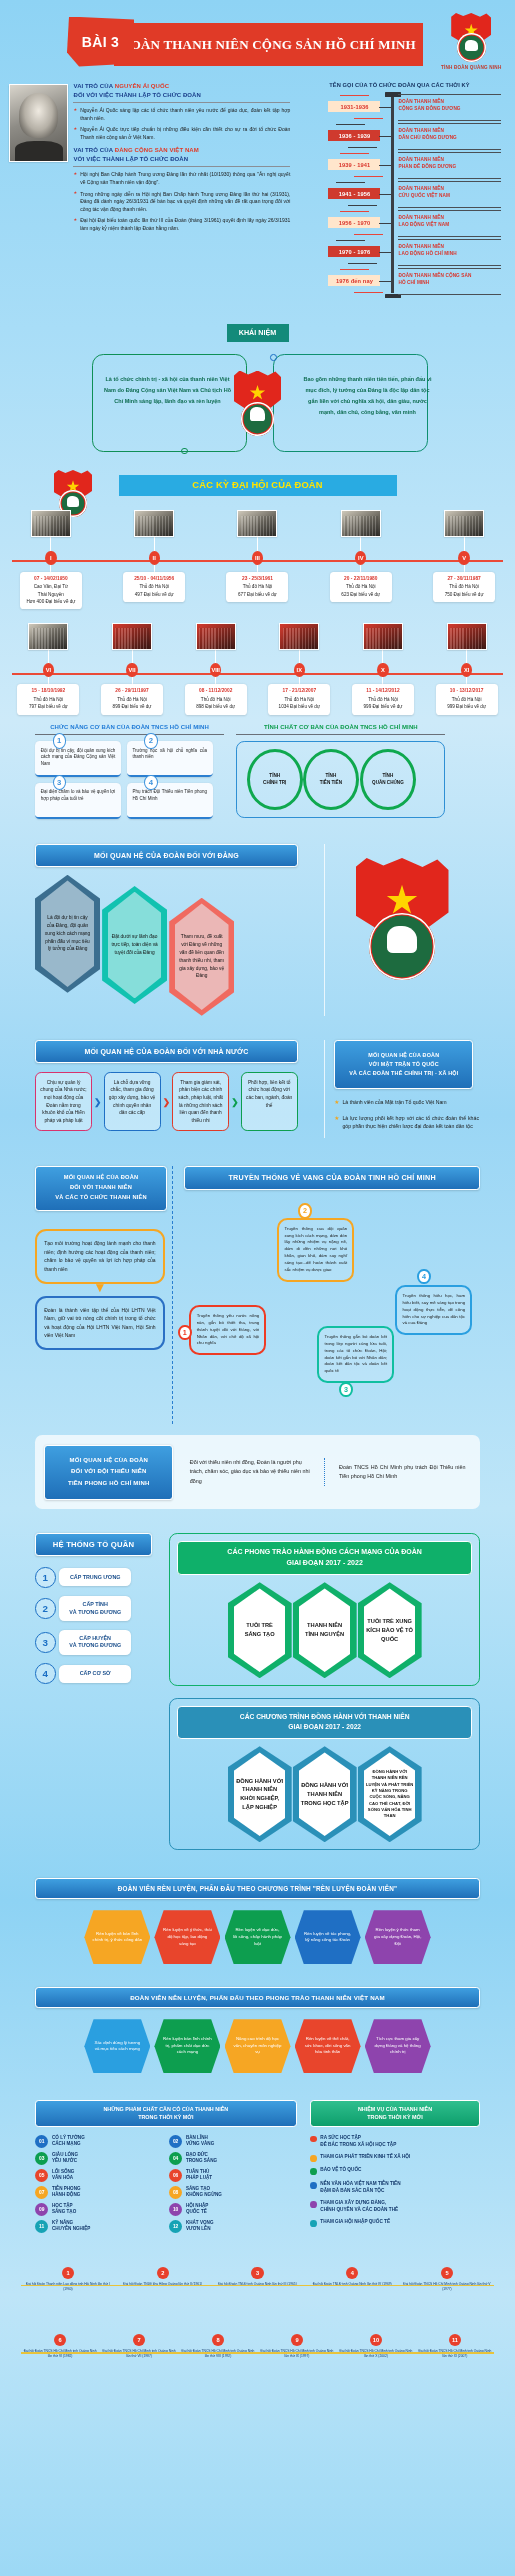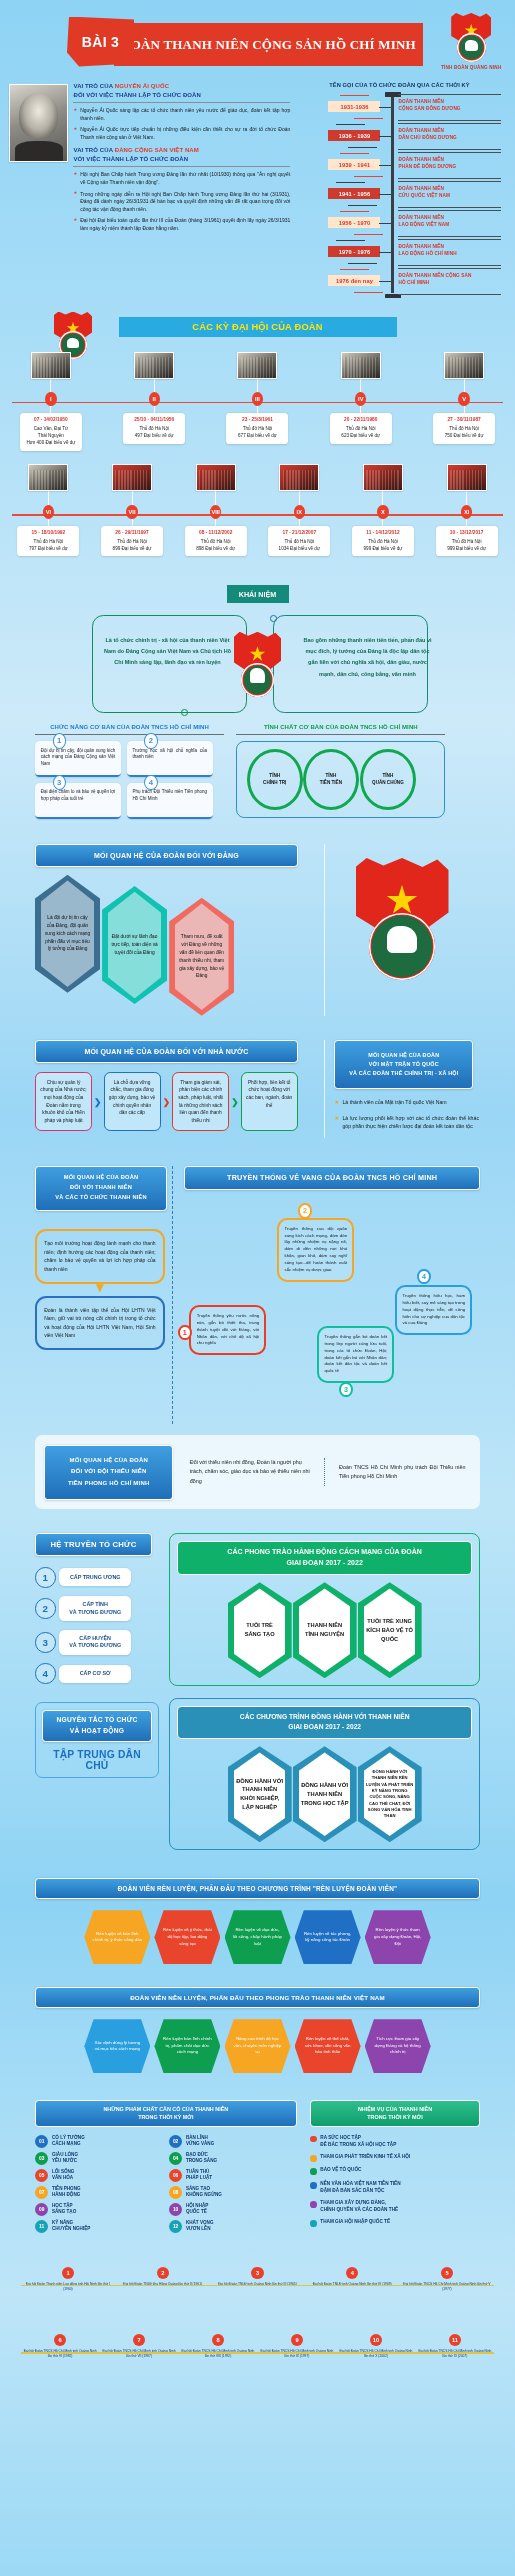--- a/index.html
+++ b/index.html
@@ -420,20 +420,39 @@
             <div class="tl-dash" style="left: 58px; bottom: 2.1px; background: rgb(232, 69, 58);"></div>
             <div class="tl-conn" style="top: 50%;"></div>
             <div class="tl-ln" style="top: 2.1px;"></div>
             <div class="tl-name" style="top: 7.2px;">ĐOÀN THANH NIÊN CỘNG SẢN<br>HỒ CHÍ MINH</div>
             <div class="tl-ln" style="bottom: 1px;"></div>
           </div>
         </div>
     </div>
   </div>
 
+  <div style="margin-top:29px;">
+    <div class="kn-title">
+      <span>KHÁI NIỆM</span>
+    </div>
+    <div class="kn-wrap">
+      <div class="kn-box left"></div>
+      <div class="kn-box right"></div>
+      <div class="kn-dot" style="left:181px;top:106px;border-color:#0f8f55;"></div>
+      <div class="kn-dot" style="left:270px;top:12.4px;"></div>
+      <div class="kn-text left">Là tổ chức chính trị - xã hội của thanh niên Việt Nam do Đảng Cộng sản Việt Nam và Chủ tịch Hồ Chí Minh sáng lập, lãnh đạo và rèn luyện</div>
+      <div class="kn-text right">Bao gồm những thanh niên tiên tiến, phấn đấu vì mục đích, lý tưởng của Đảng là độc lập dân tộc gắn liền với chủ nghĩa xã hội, dân giàu, nước mạnh, dân chủ, công bằng, văn minh</div>
+      <div class="kn-emblem">
+        <div class="emblem" style="width:47px;height:65px;">
+          <div class="flag"></div><div class="star"></div><div class="ring"></div><div class="hand"></div>
+        </div>
+      </div>
+    </div>
+  </div>
+
   <div style="margin-top:21.6px;">
     <div style="position:relative;">
       <div class="emblem" style="position:absolute;left:54px;top:-5.2px;width:38px;height:47px;">
         <div class="flag"></div>
           <div class="star"></div>
           <div class="ring"></div>
           <div class="hand"></div>
       </div>
       <div class="banner-blue">
         <span>CÁC KỲ ĐẠI HỘI CỦA ĐOÀN</span>
@@ -568,39 +587,20 @@
             <div class="cong-card">
               <div class="cong-date">10 - 13/12/2017</div>
               <div class="cong-line">Thủ đô Hà Nội</div>
               <div class="cong-line">999 Đại biểu về dự</div>
             </div>
           </div>
         </div>
     </div>
   </div>
 
-  <div style="margin-top:29px;">
-    <div class="kn-title">
-      <span>KHÁI NIỆM</span>
-    </div>
-    <div class="kn-wrap">
-      <div class="kn-box left"></div>
-      <div class="kn-box right"></div>
-      <div class="kn-dot" style="left:181px;top:106px;border-color:#0f8f55;"></div>
-      <div class="kn-dot" style="left:270px;top:12.4px;"></div>
-      <div class="kn-text left">Là tổ chức chính trị - xã hội của thanh niên Việt Nam do Đảng Cộng sản Việt Nam và Chủ tịch Hồ Chí Minh sáng lập, lãnh đạo và rèn luyện</div>
-      <div class="kn-text right">Bao gồm những thanh niên tiên tiến, phấn đấu vì mục đích, lý tưởng của Đảng là độc lập dân tộc gắn liền với chủ nghĩa xã hội, dân giàu, nước mạnh, dân chủ, công bằng, văn minh</div>
-      <div class="kn-emblem">
-        <div class="emblem" style="width:47px;height:65px;">
-          <div class="flag"></div><div class="star"></div><div class="ring"></div><div class="hand"></div>
-        </div>
-      </div>
-    </div>
-  </div>
-
   <div style="display:flex;gap:12.4px;padding:0 35px;margin-top:9.3px;">
     <div style="width:189px;">
       <div class="fn-head">CHỨC NĂNG CƠ BẢN CỦA ĐOÀN TNCS HỒ CHÍ MINH</div>
       <div class="fn-rule" style="width:100%;"></div>
       <div class="fn-grid" id="fn-grid">
           <div class="fn-card">
             <div class="fn-num">1</div>
             <div>Đội dự bị tin cậy, đội quân xung kích cách mạng của Đảng Cộng sản Việt Nam</div>
           </div>
           <div class="fn-card">
@@ -708,21 +708,21 @@
 VÀ CÁC TỔ CHỨC THANH NIÊN</span>
       </div>
       <div style="position:relative;margin-top:18.5px;">
         <div style="border:2.6px solid #f5a623;border-radius:11.3px;padding:8.2px 7.2px;font-size:5px;line-height:1.7;text-align:justify;">Tạo môi trường hoạt động lành mạnh cho thanh niên; định hướng các hoạt động của thanh niên; chăm lo bảo vệ quyền và lợi ích hợp pháp của thanh niên</div>
         <div style="text-align:center;color:#f5a623;font-size:13.4px;line-height:.9;margin-top:-2.1px;">▼</div>
         <div style="border:2.6px solid #2a6fc4;border-radius:11.3px;padding:8.2px 7.2px;margin-top:2.1px;font-size:5px;line-height:1.7;text-align:justify;">Đoàn là thành viên tập thể của Hội LHTN Việt Nam, giữ vai trò nòng cốt chính trị trong tổ chức và hoạt động của Hội LHTN Việt Nam, Hội Sinh viên Việt Nam</div>
       </div>
     </div>
     <div style="flex:1;padding-left:11.3px;">
       <div class="mqh-banner" style="width:100%;height:24px;font-size:7.2px;">
-        <span>TRUYỀN THỐNG VẺ VANG CỦA ĐOÀN TNCS HỒ CHÍ MINH</span>
+        <span>TRUYỀN THỐNG VẺ VANG CỦA ĐOÀN TINH HỒ CHÍ MINH</span>
       </div>
       <div style="position:relative;height:227px;margin-top:7.2px;" id="tt-area">
           <div class="tt-node" style="left: 5.2px; top: 108px;">
             <div class="tt-box" style="border-color:#ee3b24;">Truyền thống yêu nước nồng nàn, gắn bó thiết tha, trung thành tuyệt đối với Đảng, với Nhân dân, với chế độ xã hội chủ nghĩa</div>
           </div>
           <div class="tt-badge" style="left: -6.2px; top: 128px; border: 2.1px solid rgb(238, 59, 36); color: rgb(238, 59, 36);">1</div>
           <div class="tt-node" style="left: 93px; top: 20.6px;">
             <div class="tt-box" style="border-color:#f5a623;">Truyền thống của đội quân xung kích cách mạng, dám đón lấy những nhiệm vụ nặng nề, dám đi đến những nơi khó khăn, gian khổ, dám suy nghĩ sáng tạo...để hoàn thành xuất sắc nhiệm vụ được giao</div>
           </div>
           <div class="tt-badge" style="left: 114px; top: 6.2px; border: 2.1px solid rgb(245, 166, 35); color: rgb(245, 166, 35);">2</div>
@@ -744,47 +744,40 @@
 ĐỐI VỚI ĐỘI THIẾU NIÊN
 TIỀN PHONG HỒ CHÍ MINH</span>
     </div>
     <div style="flex:1;font-size:5.4px;line-height:1.75;padding:0 7.2px;border-right:1px dotted #2a7fd0;">Đối với thiếu niên nhi đồng, Đoàn là người phụ trách, chăm sóc, giáo dục và bảo vệ thiếu niên nhi đồng</div>
     <div style="flex:1;font-size:5.4px;line-height:1.75;padding:0 5.2px;text-align:justify;">Đoàn TNCS Hồ Chí Minh phụ trách Đội Thiếu niên Tiền phong Hồ Chí Minh</div>
   </div>
 
   <div style="display:flex;padding:0 35px;margin-top:24px;gap:10.3px;">
     <div style="width:124px;">
       <div class="mqh-banner" style="width:117px;height:23px;font-size:7.7px;">
-        <span>HỆ TRUYỀN TỔ CHỨC</span>
+        <span>HỆ THỐNG TỔ QUẦN</span>
       </div>
       <div style="margin-top:11.3px;position:relative;" id="hs-list">
           <div class="hs-item">
             <div class="hs-num">1</div>
             <div class="hs-lab">CẤP TRUNG ƯƠNG</div>
           </div>
           <div class="hs-item">
             <div class="hs-num">2</div>
             <div class="hs-lab">CẤP TỈNH<br>VÀ TƯƠNG ĐƯƠNG</div>
           </div>
           <div class="hs-item">
             <div class="hs-num">3</div>
             <div class="hs-lab">CẤP HUYỆN<br>VÀ TƯƠNG ĐƯƠNG</div>
           </div>
           <div class="hs-item">
             <div class="hs-num">4</div>
             <div class="hs-lab">CẤP CƠ SỞ</div>
           </div>
         </div>
-      <div style="margin-top:18.5px;border:1.3px solid #4aa8e8;border-radius:7.2px;padding:6.2px;">
-        <div class="mqh-banner" style="width:100%;min-height:32px;font-size:6.7px;line-height:1.6;white-space:pre-line;padding:4.1px;">
-          <span>NGUYÊN TẮC TỔ CHỨC
-VÀ HOẠT ĐỘNG</span>
-        </div>
-        <div style="margin-top:7.2px;text-align:center;color:#1b6fc4;font-size:10.3px;font-weight:bold;letter-spacing:0.2px;">TẬP TRUNG DÂN CHỦ</div>
-      </div>
     </div>
 
     <div style="flex:1;">
       <div class="green-panel">
         <div class="green-head">
           <div>CÁC PHONG TRÀO HÀNH ĐỘNG CÁCH MẠNG CỦA ĐOÀN</div>
           <div>GIAI ĐOẠN 2017 - 2022</div>
         </div>
         <div style="display:flex;justify-content:center;gap:1px;margin-top:7.2px;" id="mv-hex">
             <div class="hex-g" style="background: rgb(15, 176, 106);">

